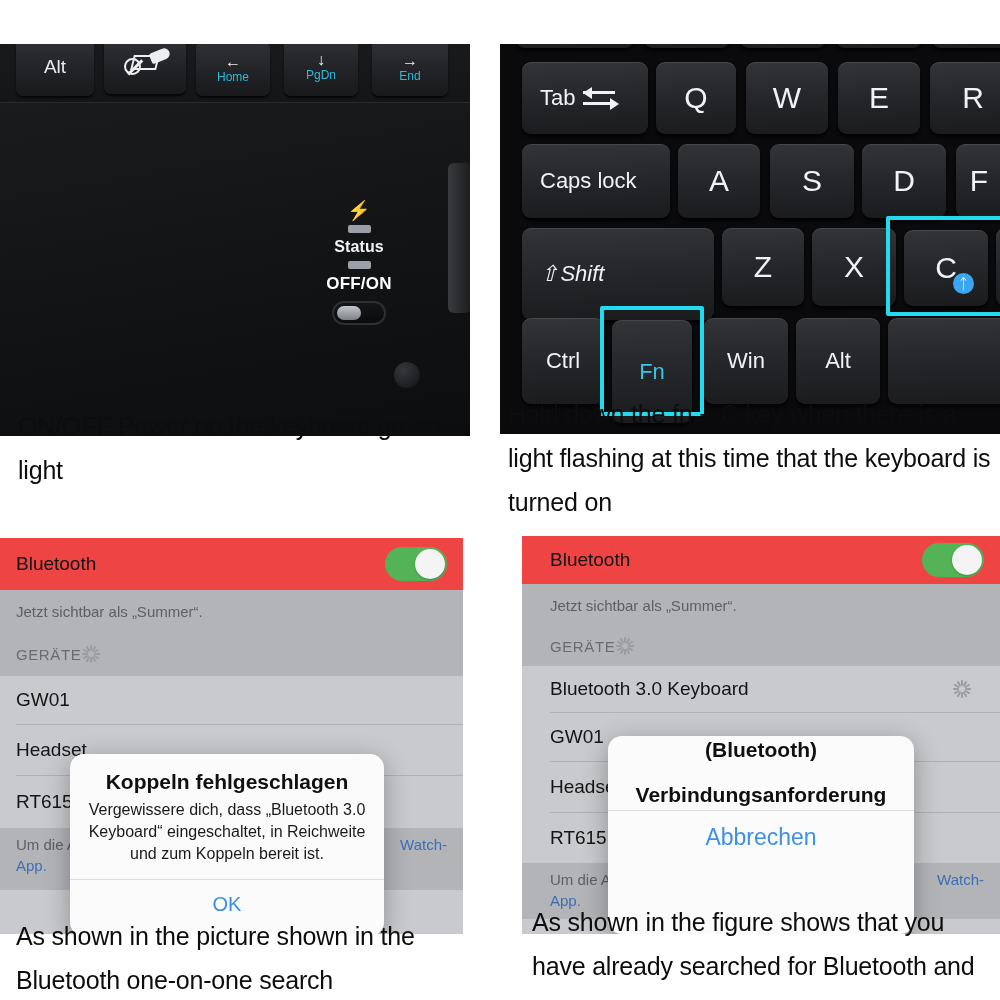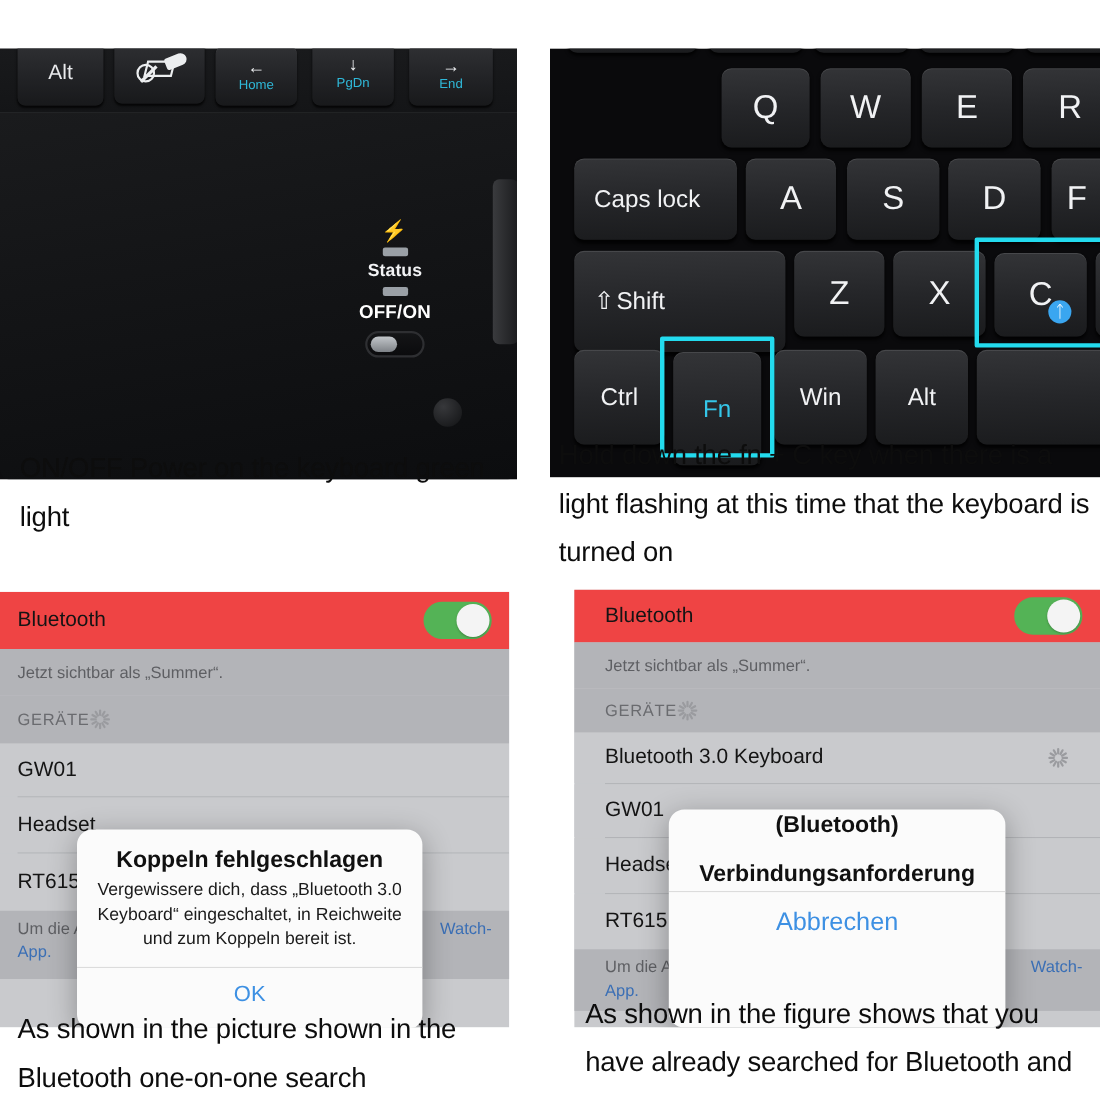--- a/index.html
+++ b/index.html
@@ -250,20 +250,29 @@
 
   <div class="q q-tr">
     <div class="kb-tr">
 
       <div class="key-tr" style="left:16px;top:-22px;width:118px;height:26px;"></div>
       <div class="key-tr" style="left:144px;top:-22px;width:86px;height:26px;"></div>
       <div class="key-tr" style="left:240px;top:-22px;width:86px;height:26px;"></div>
       <div class="key-tr" style="left:336px;top:-22px;width:86px;height:26px;"></div>
       <div class="key-tr" style="left:432px;top:-22px;width:86px;height:26px;"></div>
 
+      <div class="key-tr" style="left:22px;top:18px;width:126px;height:72px;">
+        <span class="lbl-sm pad-l">Tab</span>
+        <span class="tabico">
+          <i class="a1"></i>
+            <i class="h1"></i>
+            <i class="a2"></i>
+            <i class="h2"></i>
+        </span>
+      </div>
       <div class="key-tr center" style="left:156px;top:18px;width:80px;height:72px;">
         <span class="lbl">Q</span>
       </div>
       <div class="key-tr center" style="left:246px;top:18px;width:82px;height:72px;">
         <span class="lbl">W</span>
       </div>
       <div class="key-tr center" style="left:338px;top:18px;width:82px;height:72px;">
         <span class="lbl">E</span>
       </div>
       <div class="key-tr center" style="left:430px;top:18px;width:86px;height:72px;">
@@ -279,21 +288,21 @@
       <div class="key-tr center" style="left:270px;top:100px;width:84px;height:74px;">
         <span class="lbl">S</span>
       </div>
       <div class="key-tr center" style="left:362px;top:100px;width:84px;height:74px;">
         <span class="lbl">D</span>
       </div>
       <div class="key-tr center" style="left:456px;top:100px;width:62px;height:74px;">
         <span class="lbl" style="margin-right:16px;">F</span>
       </div>
 
-      <div class="key-tr" style="left:22px;top:184px;width:192px;height:92px;">
+      <div class="key-tr" style="left:22px;top:184px;width:192px;height:92px;font-style:italic;">
         <span class="lbl-sm pad-l"><span class="shiftarrow">⇧</span><span>Shift</span></span>
       </div>
       <div class="key-tr center" style="left:222px;top:184px;width:82px;height:78px;">
         <span class="lbl">Z</span>
       </div>
       <div class="key-tr center" style="left:312px;top:184px;width:84px;height:78px;">
         <span class="lbl">X</span>
       </div>
       <div class="key-tr center" style="left:404px;top:186px;width:84px;height:76px;">
         <span class="lbl">C</span>

